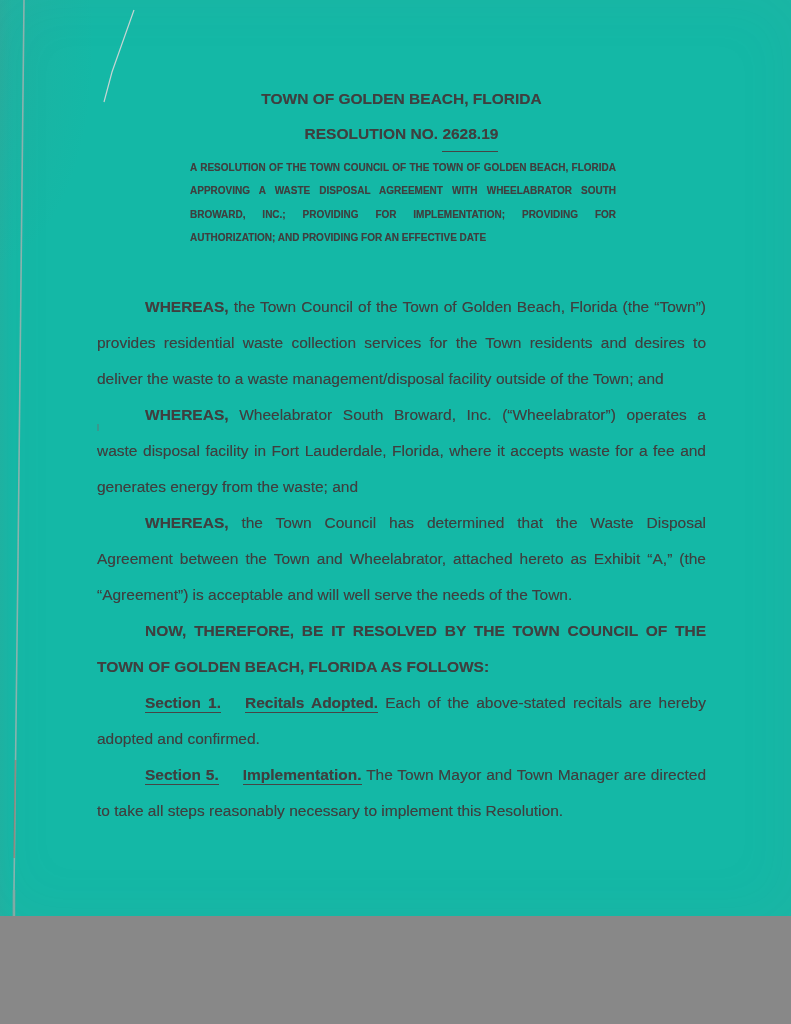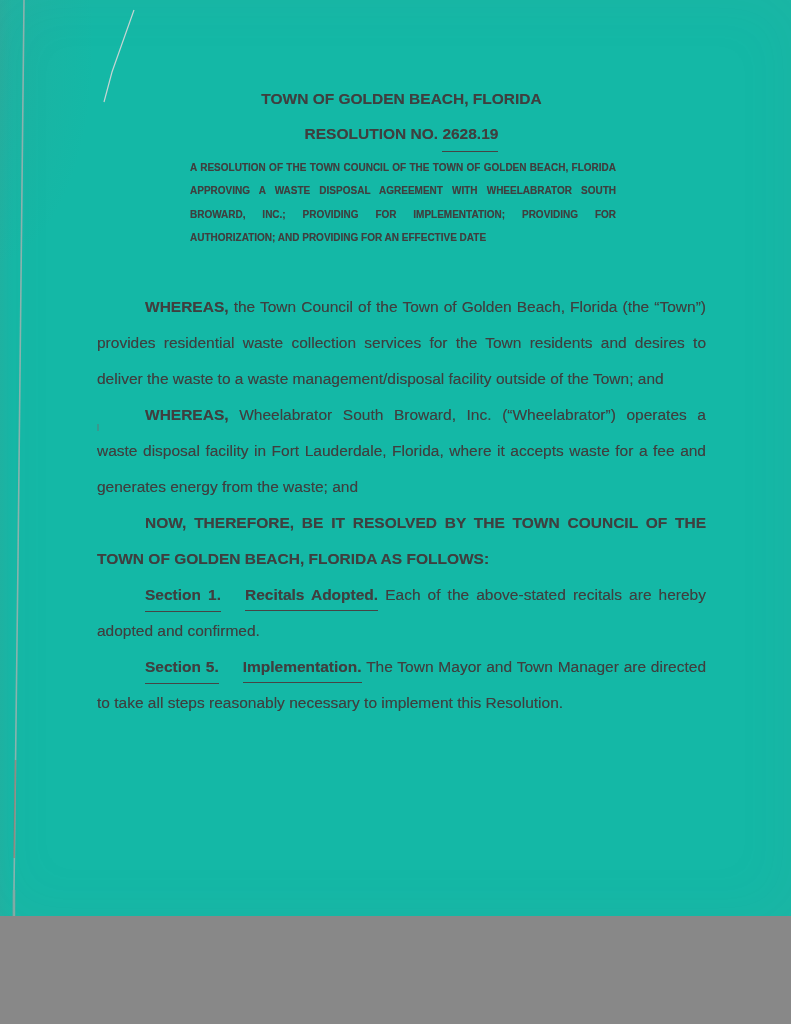--- a/index.html
+++ b/index.html
@@ -42,22 +42,22 @@
     font-weight: bold; font-size: 10px; line-height: 23.4px;
     text-align: justify;
   }
 
   .body-block {
     position: absolute; left: 97px; top: 289px; width: 609px;
     font-size: 15.5px; line-height: 36px; text-align: justify;
   }
   .body-block p { margin: 0; text-indent: 48px; }
   .b { font-weight: bold; margin-top: 37px; }
-  .sec-num { font-weight: bold; border-bottom: 1.5px solid #454545; padding-bottom: 8px; margin-right: 24px; }
-  .sec-title { font-weight: bold; border-bottom: 1.5px solid #454545; padding-bottom: 7px; }
+  .sec-num { font-weight: bold; border-bottom: 1.5px solid #454545; padding-bottom: 1px; margin-right: 24px; }
+  .sec-title { font-weight: bold; border-bottom: 1.5px solid #454545; padding-bottom: 1px; }
 
   .footer { position: absolute; left: 0; top: 956px; width: 791px; font-size: 15.5px; }
   .page-indicator { position: absolute; left: 337px; }
   .resolution-ref { position: absolute; left: 518px; }
 </style>
 </head>
 <body>
 
 <div class="page">
 
@@ -81,20 +81,23 @@
 
   <div class="headline doc-text">A RESOLUTION OF THE TOWN COUNCIL OF THE TOWN OF GOLDEN BEACH, FLORIDA APPROVING A WASTE DISPOSAL AGREEMENT WITH WHEELABRATOR SOUTH BROWARD, INC.; PROVIDING FOR IMPLEMENTATION; PROVIDING FOR AUTHORIZATION; AND PROVIDING FOR AN EFFECTIVE DATE</div>
 
   <div class="body-block doc-text">
     <p>
       <span class="b">WHEREAS,</span><span> the Town Council of the Town of Golden Beach, Florida (the “Town”) provides residential waste collection services for the Town residents and desires to deliver the waste to a waste management/disposal facility outside of the Town; and</span>
     </p>
     <p>
       <span class="b">WHEREAS,</span><span> Wheelabrator South Broward, Inc. (“Wheelabrator”) operates a waste disposal facility in Fort Lauderdale, Florida, where it accepts waste for a fee and generates energy from the waste; and</span>
     </p>
+    <p>
+      <span class="b">WHEREAS,</span><span> the Town Council has determined that the Waste Disposal Agreement between the Town and Wheelabrator, attached hereto as Exhibit “A,” (the “Agreement”) is acceptable and will well serve the needs of the Town.</span>
+    </p>
     <p class="b">NOW, THEREFORE, BE IT RESOLVED BY THE TOWN COUNCIL OF THE TOWN OF GOLDEN BEACH, FLORIDA AS FOLLOWS:</p>
     <p>
       <span class="sec-num">Section 1.</span><span class="sec-title">Recitals Adopted.</span><span> Each of the above-stated recitals are hereby adopted and confirmed.</span>
     </p>
     <p>
       <span class="sec-num">Section 5.</span><span class="sec-title">Implementation.</span><span> The Town Mayor and Town Manager are directed to take all steps reasonably necessary to implement this Resolution.</span>
     </p>
   </div>
 
   <div class="footer doc-text">

